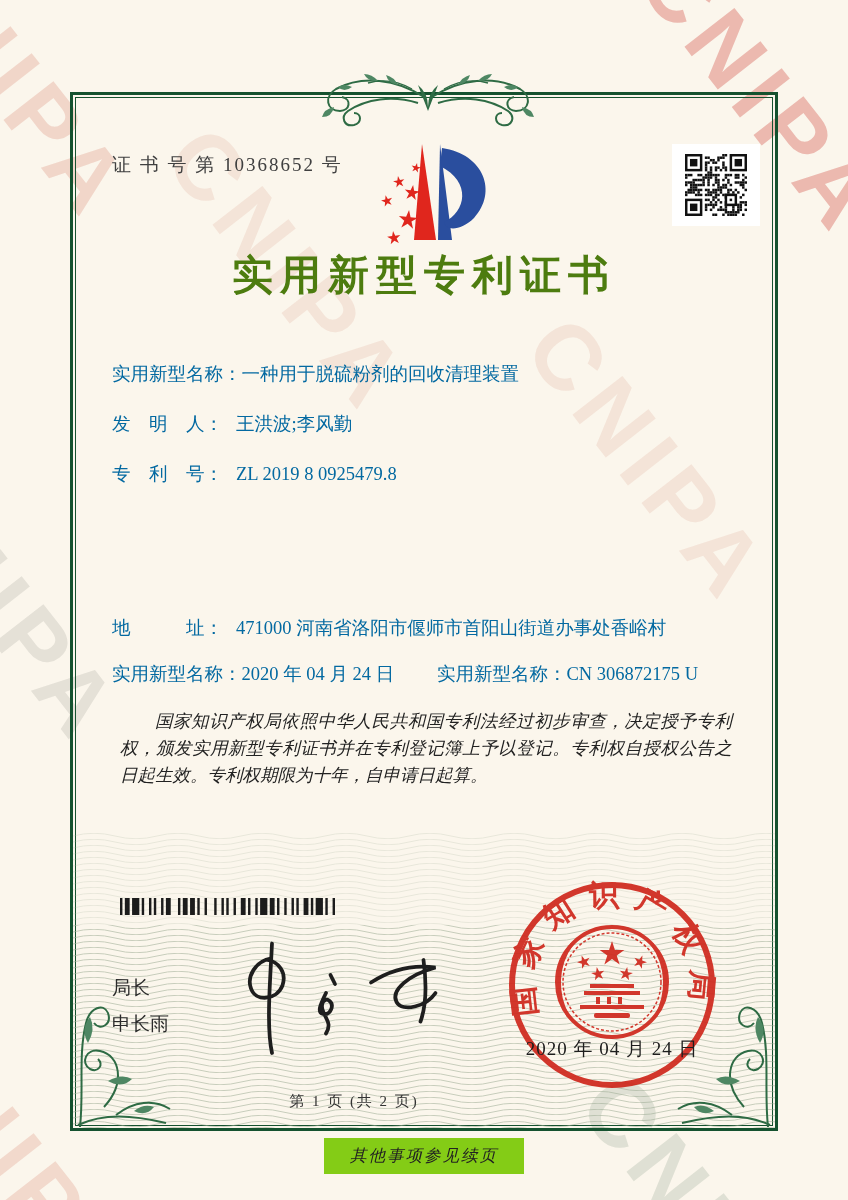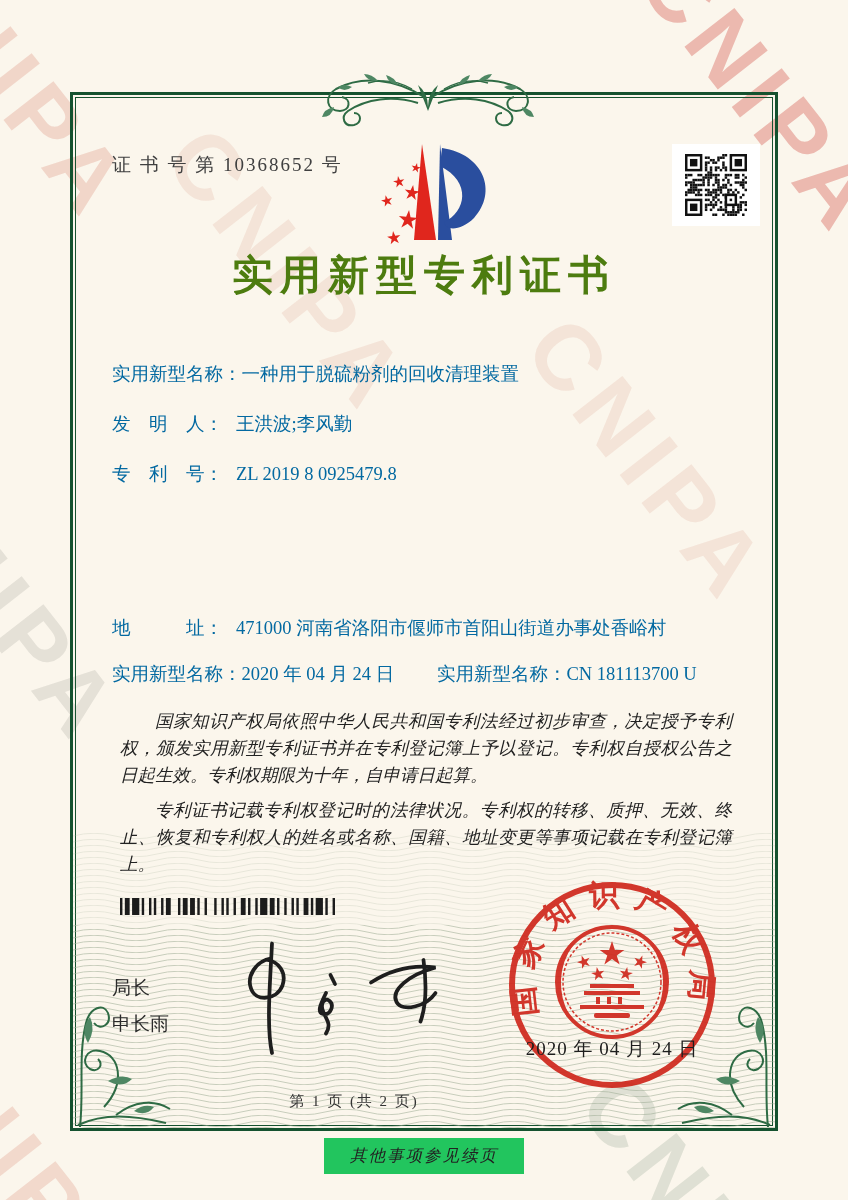--- a/index.html
+++ b/index.html
@@ -45,21 +45,21 @@
   .barcode{position:absolute;left:120px;top:898px;}
   .signer{position:absolute;left:112px;top:970px;font-family:Liberation Sans, sans-serif;
           font-size:19px;color:#2a2a2a;line-height:36px;}
   .signature{position:absolute;left:212px;top:936px;}
   .seal{position:absolute;left:505px;top:878px;}
   .seal-date{position:absolute;left:505px;top:1036px;width:214px;text-align:center;
              font-size:19px;letter-spacing:1px;color:#1d1d1d;white-space:nowrap;}
   .page-info{position:absolute;left:0;top:1092px;width:708px;text-align:center;
              font-size:15px;letter-spacing:2px;color:#333;}
   .continuation{position:absolute;left:50%;transform:translateX(-50%);top:1138px;
-             background:#22c55e;padding:7px 26px;font-size:16.5px;font-style:italic;
+             background:#84cc16;padding:7px 26px;font-size:16.5px;font-style:italic;
              letter-spacing:2px;color:#222;white-space:nowrap;}
 </style>
 </head>
 <body>
 
 <div class="page">
 
   <span class="wm wm1">CNIPA</span>
   <span class="wm wm2">CNIPA</span>
   <span class="wm wm3">CNIPA</span>
@@ -378,27 +378,26 @@
     <div class="row r3">
       <span class="lbl">专　利　号：</span><span class="val">ZL 2019 8 0925479.8</span>
     </div>
     <div class="row r6">
       <span class="lbl">地　　　址：</span><span class="val">471000 河南省洛阳市偃师市首阳山街道办事处香峪村</span>
     </div>
 
     <div class="row grant">
       <span class="lbl">实用新型名称：</span><span class="val">2020 年 04 月 24 日</span>
       <span class="pair2">
-        <span>实用新型名称：</span><span>CN 181113700 U</span>
+        <span>实用新型名称：</span><span>CN 306872175 U</span>
       </span>
     </div>
 
     <div class="paras">
       <p>国家知识产权局依照中华人民共和国专利法经过初步审查，决定授予专利权，颁发实用新型专利证书并在专利登记簿上予以登记。专利权自授权公告之日起生效。专利权期限为十年，自申请日起算。</p>
-      <p>专利证书记载专利权登记时的法律状况。专利权的转移、质押、无效、终止、恢复和专利权人的姓名或名称、国籍、地址变更等事项记载在专利登记簿上。</p>
     </div>
 
     <svg id="barcode-svg" class="barcode" width="215" height="17">
         <rect x="0" y="0" width="2.4157303370786516" height="17" fill="#1c1c1c"></rect>
         <rect x="4.831460674157303" y="0" width="4.831460674157303" height="17" fill="#1c1c1c"></rect>
         <rect x="12.078651685393258" y="0" width="7.247191011235955" height="17" fill="#1c1c1c"></rect>
         <rect x="21.741573033707866" y="0" width="2.4157303370786516" height="17" fill="#1c1c1c"></rect>
         <rect x="28.98876404494382" y="0" width="2.4157303370786516" height="17" fill="#1c1c1c"></rect>
         <rect x="33.82022471910113" y="0" width="2.4157303370786516" height="17" fill="#1c1c1c"></rect>
         <rect x="41.06741573033708" y="0" width="2.4157303370786516" height="17" fill="#1c1c1c"></rect>

